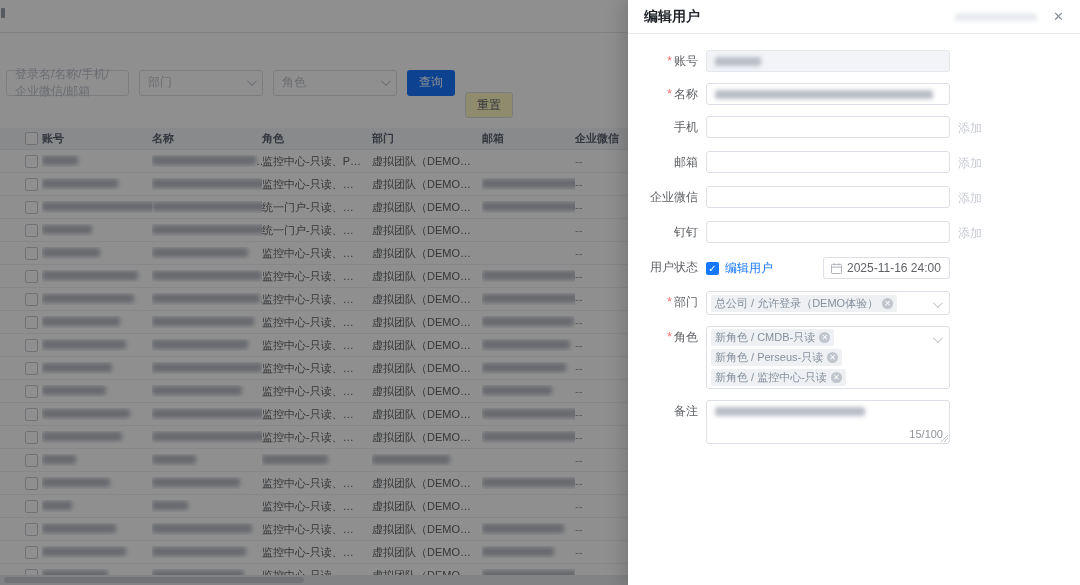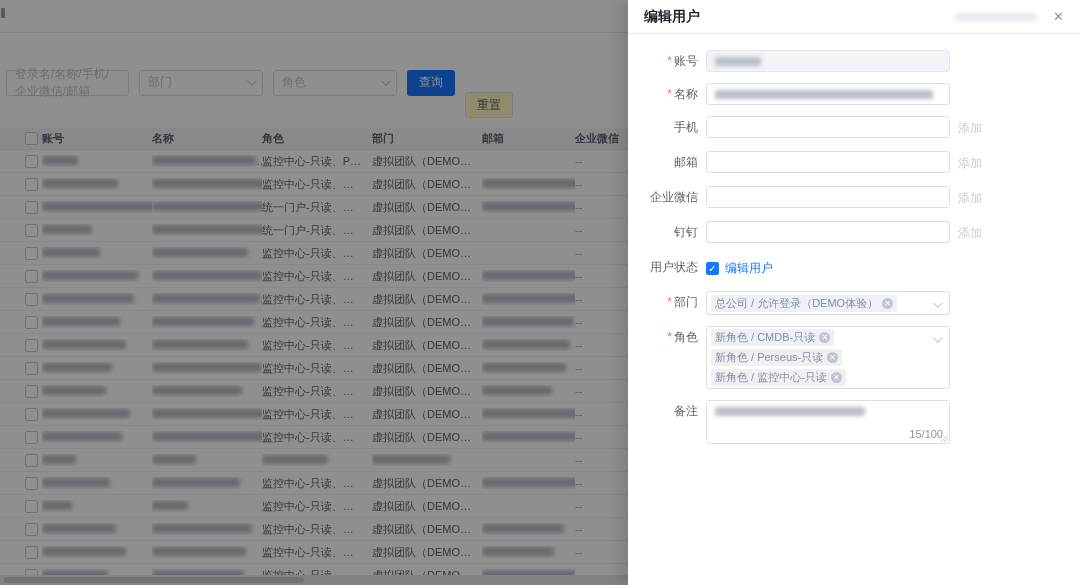--- a/index.html
+++ b/index.html
@@ -393,20 +393,29 @@
           <div class="inp"></div>
         </div>
       <span class="addon">添加</span>
     </div>
 
     <div class="form-row">
       <span class="f-label">用户状态</span>
       <div class="f-control status-ctl">
         <span class="cb-checked">✓</span>
         <span class="cb-label">编辑用户</span>
+        <div class="date-inp">
+          <svg class="cal-icon" viewBox="0 0 12 12">
+            <rect x="0.5" y="1.5" width="11" height="10" rx="1" fill="none" stroke="#a8abb2"></rect>
+            <line x1="0.5" y1="4.5" x2="11.5" y2="4.5" stroke="#a8abb2"></line>
+            <line x1="3.5" y1="0.5" x2="3.5" y2="2.5" stroke="#a8abb2"></line>
+            <line x1="8.5" y1="0.5" x2="8.5" y2="2.5" stroke="#a8abb2"></line>
+          </svg>
+          <span>2025-11-16 24:00</span>
+        </div>
       </div>
     </div>
 
     <div class="form-row">
       <span class="f-label req">部门</span>
       <div class="f-control">
         <div class="sel">
           <span class="tag">
             <span>总公司 / 允许登录（DEMO体验）</span>
             <span class="tag-x">✕</span>

